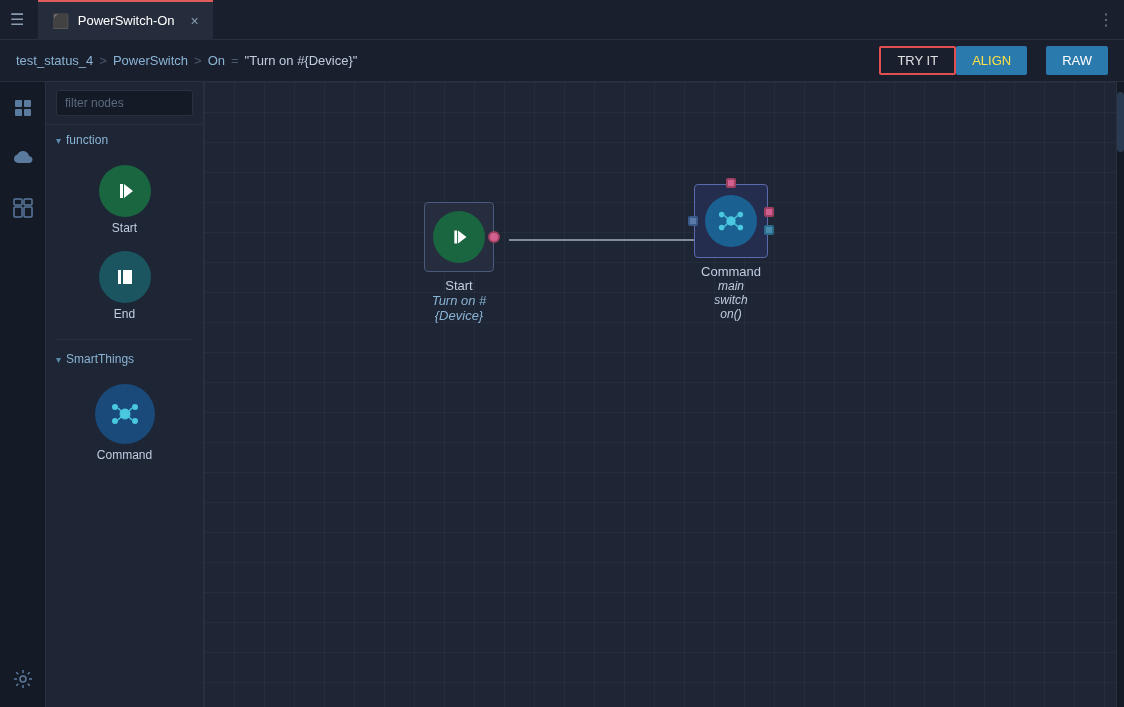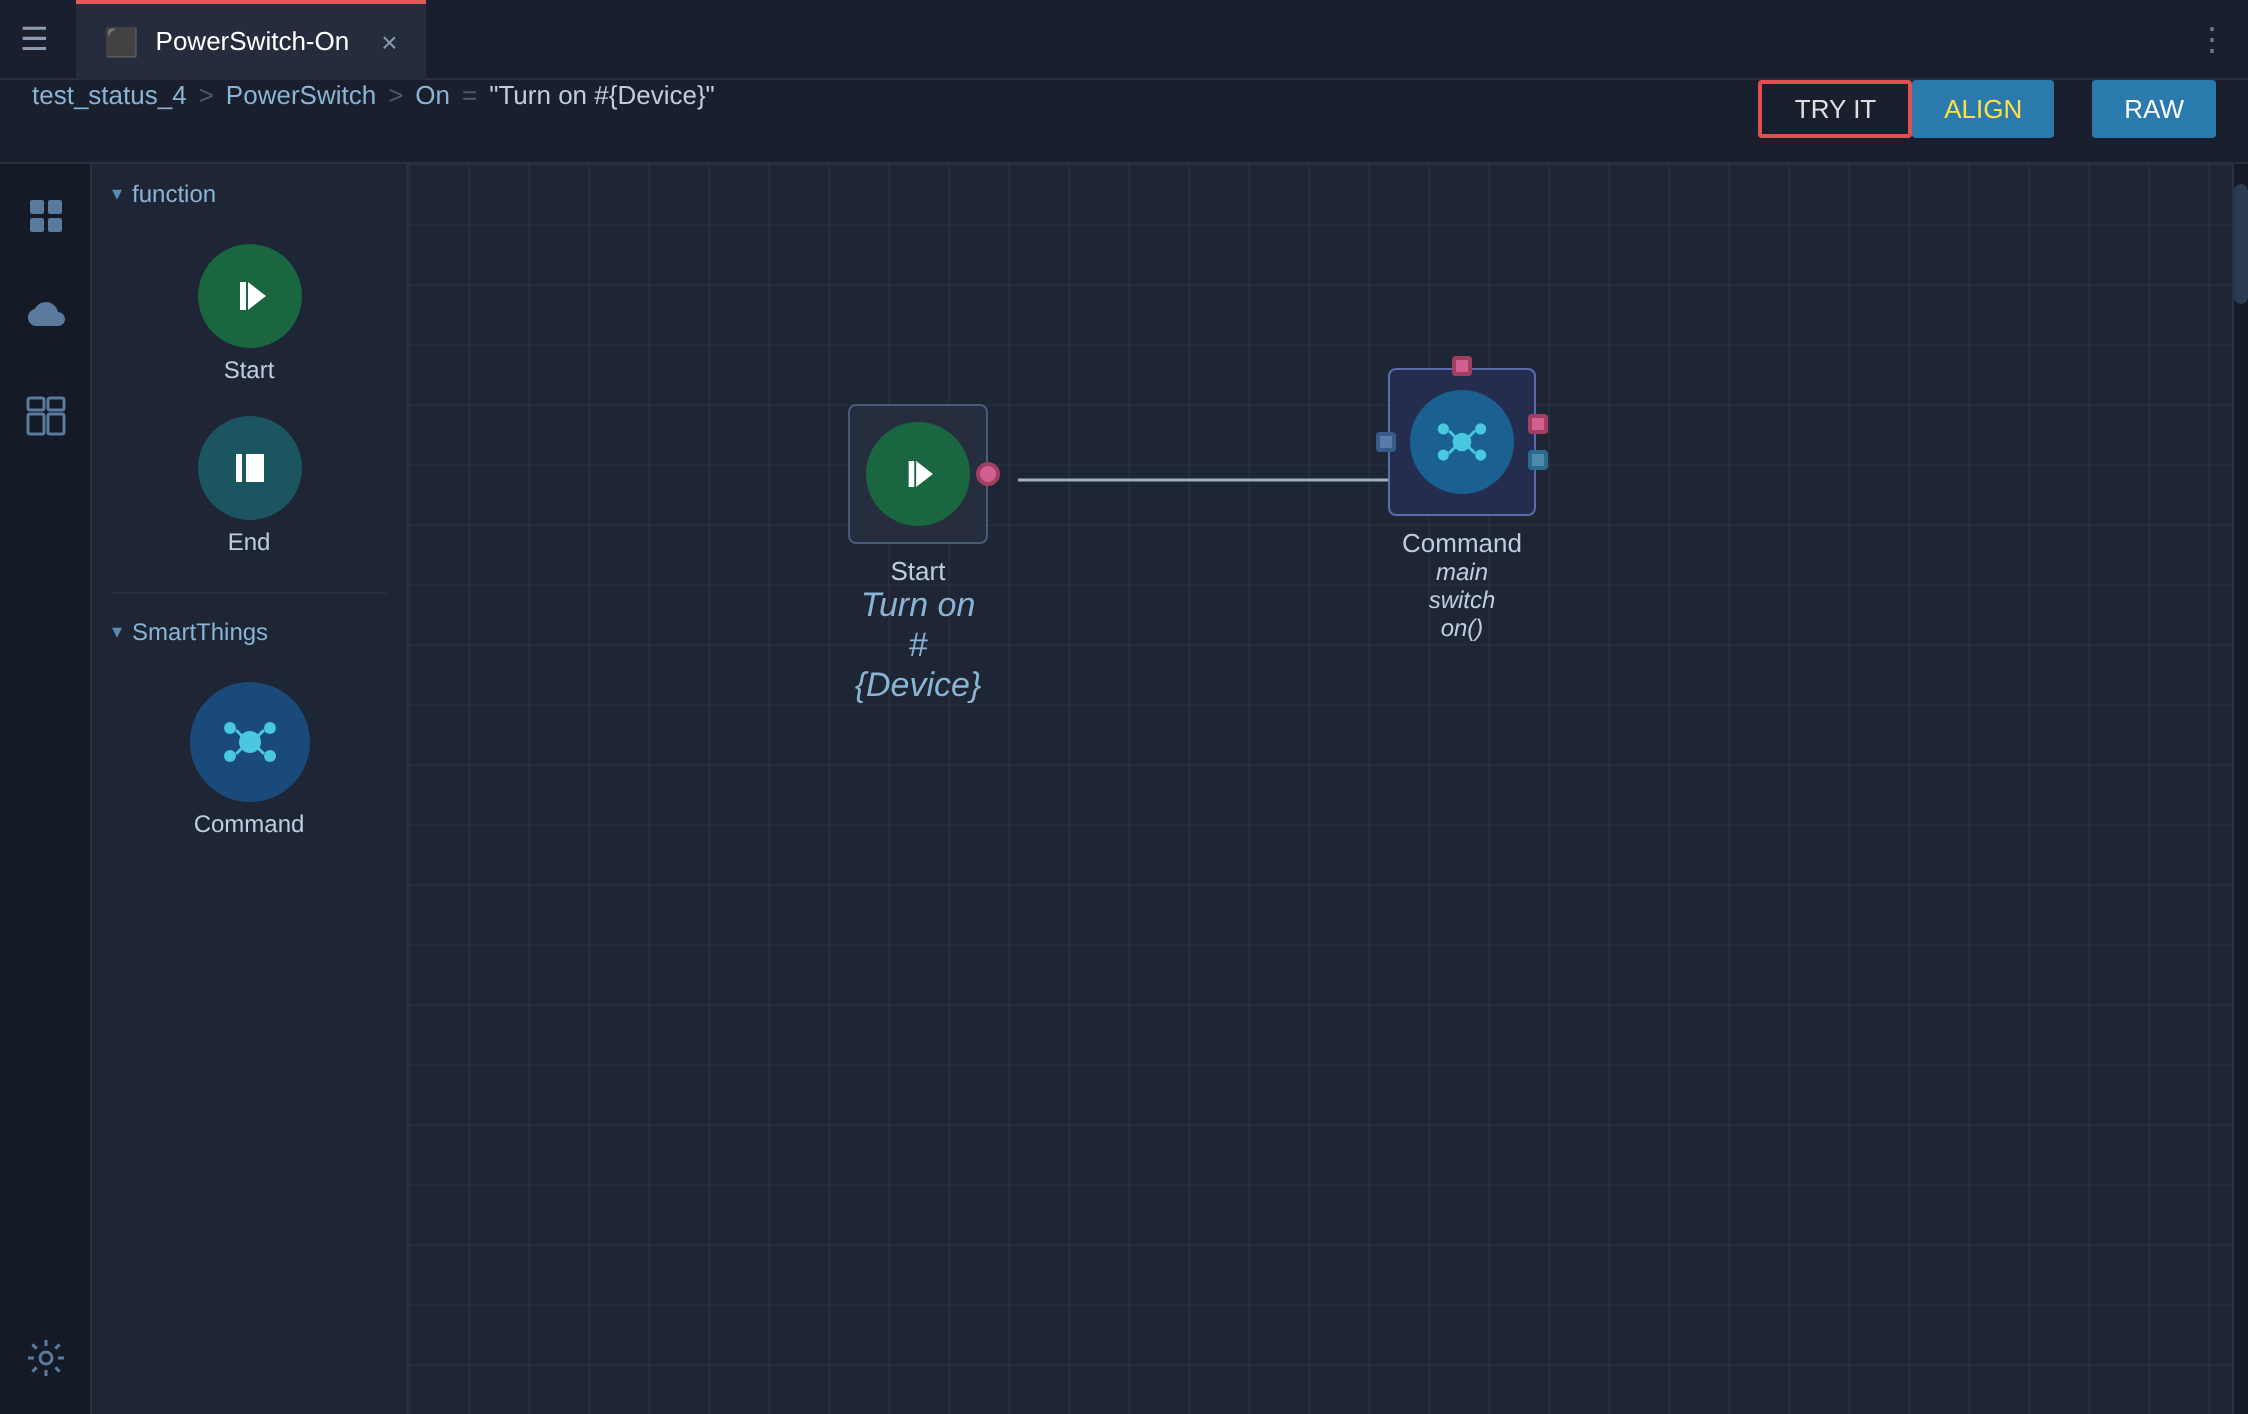--- a/index.html
+++ b/index.html
@@ -53,21 +53,21 @@
     .title-bar-right {
       margin-left: auto;
       color: #6a7b8e;
       font-size: 16px;
       cursor: pointer;
     }
 
     
     .breadcrumb-bar {
       display: flex;
-      align-items: flex-start;
+      align-items: center;
       background: #1a1f2e;
       height: 42px;
       padding: 0 16px;
       border-bottom: 1px solid #2a3040;
       flex-shrink: 0;
       gap: 6px;
     }
     .breadcrumb-item {
       color: #8ab4d4;
       font-size: 13px;
@@ -262,21 +262,21 @@
       justify-content: center;
     }
     .node-label {
       color: #c0cde0;
       font-size: 13px;
       margin-top: 6px;
       text-align: center;
     }
     .node-sublabel {
       color: #8ab4d4;
-      font-size: 17px;
+      font-size: 13px;
       text-align: center;
       font-style: italic;
     }
     .node-port-right {
       position: absolute;
       right: -7px;
       top: 50%;
       transform: translateY(-50%);
       width: 12px;
       height: 12px;
@@ -423,20 +423,23 @@
     </div>
     <div class="icon-bar-item icon-bar-bottom" style="margin-top:auto; margin-bottom:12px;">
       <svg width="20" height="20" viewBox="0 0 20 20" fill="none">
         <circle cx="10" cy="10" r="3" stroke="#5a7a9e" stroke-width="1.5" fill="none"></circle>
         <path d="M10 1v3M10 16v3M1 10h3M16 10h3M3.2 3.2l2.1 2.1M14.7 14.7l2.1 2.1M3.2 16.8l2.1-2.1M14.7 5.3l2.1-2.1" stroke="#5a7a9e" stroke-width="1.5"></path>
       </svg>
     </div>
   </div>
 
   <div class="sidebar">
+    <div class="sidebar-search">
+      <input type="text" placeholder="filter nodes" style="">
+    </div>
 
     <div class="sidebar-section-header">
       <span class="sidebar-section-arrow">▾</span>
       <span>function</span>
     </div>
 
     <div class="sidebar-nodes">
       <div class="sidebar-node">
         <div class="node-circle-inner circle-green">
           <svg width="30" height="30" viewBox="0 0 30 30" fill="none">

